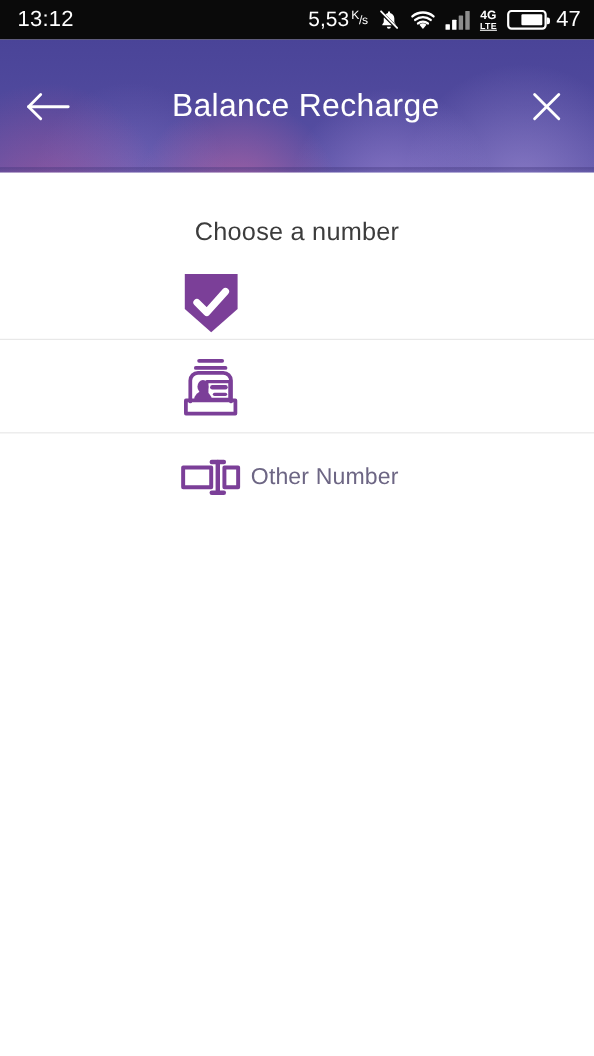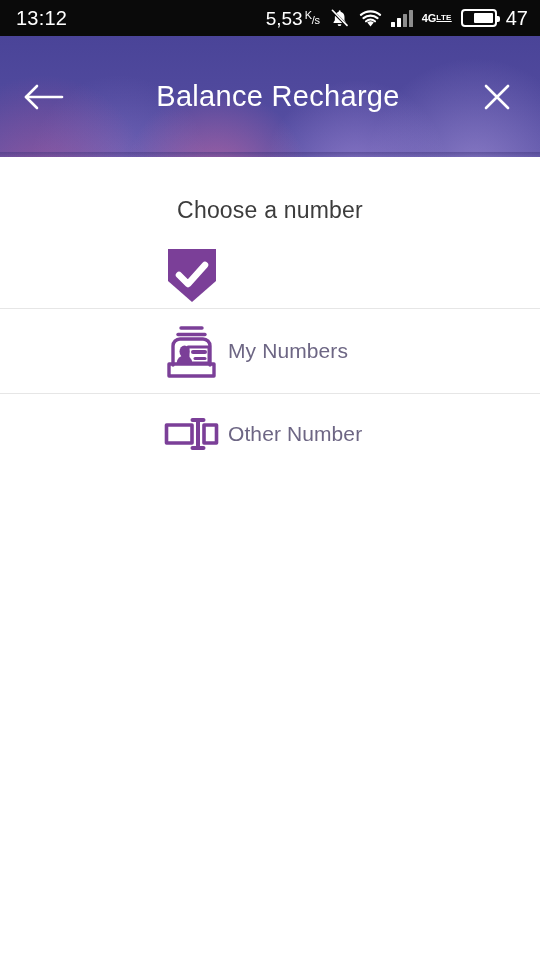--- a/index.html
+++ b/index.html
@@ -13,33 +13,33 @@
 
   
   .statusbar{
     position:absolute; top:0; left:0; width:540px; height:36px;
     background:#0a0a0a; color:#ffffff;
     display:flex; align-items:center; justify-content:space-between;
     padding:0 12px 0 16px;
   }
   .sb-clock{ font-size:20px; font-weight:400; letter-spacing:.2px; line-height:1; }
   .sb-right{ display:flex; align-items:center; gap:9px; }
-  .sb-speed{ display:flex; align-items:center; font-size:19px; line-height:1; }
+  .sb-speed{ display:flex; align-items:flex-start; font-size:19px; line-height:1; }
   .sb-speed .unit{ font-size:11px; margin-left:2px; letter-spacing:-.3px; }
   .sb-speed .unit sup{ font-size:11px; }
   .sb-icon{ display:block; }
 
   .sig{ display:flex; align-items:flex-end; gap:2px; height:17px; }
   .sig i{ display:block; width:4px; background:#fff; border-radius:.5px; }
   .sig i.b1{ height:5px; }
   .sig i.b2{ height:9px; }
   .sig i.b3{ height:13px; background:#8d8d8d; }
   .sig i.b4{ height:17px; background:#8d8d8d; }
 
-  .lte{ display:flex; align-items:center; line-height:1; }
+  .lte{ display:flex; flex-direction:column; align-items:center; line-height:1; }
   .lte .g{ font-size:11px; font-weight:bold; }
   .lte .l{ font-size:8px; font-weight:bold; letter-spacing:.3px;text-decoration:underline; }
 
   .batt{ position:relative; width:36px; height:18px; border:2px solid #fff; border-radius:4px; }
   .batt::after{ content:""; position:absolute; right:-5px; top:5px; width:3px; height:6px; background:#fff; border-radius:0 2px 2px 0; }
   .batt .fill{ position:absolute; right:2px; top:2px; bottom:2px; width:58%; background:#fff; border-radius:1px; }
   .sb-batt-pct{ font-size:20px; line-height:1; }
 
   
   .header{
@@ -189,23 +189,20 @@
           </g>
           <g fill="none" stroke="#7b3f98" stroke-width="3">
             <path d="M24 24 H45 V40 H24 Z" stroke-linejoin="round"></path>
           </g>
           <ellipse cx="20.5" cy="28.5" rx="5" ry="6" fill="#7b3f98"></ellipse>
           <path d="M12.5 40.5 a8 8 0 0 1 16 0 z" fill="#7b3f98"></path>
           <path d="M29 29 H41" stroke="#7b3f98" stroke-width="4" stroke-linecap="round"></path>
           <path d="M31 35.5 H41" stroke="#7b3f98" stroke-width="3" stroke-linecap="round"></path>
         </svg>
       </div>
-      <div class="opt-labels">
-        <div class="opt-label">My Numbers</div>
-      </div>
     </div>
 
     <div class="divider"></div>
 
     <div class="opt-row row-other">
       <div class="ico">
         <svg width="55" height="34" viewBox="0 0 55 34">
           <g stroke="#7b3f98" fill="none" stroke-width="3.6" stroke-linejoin="round">
             <path d="M2.5 8 H28 V26 H2.5 Z"></path>
             <path d="M40 8 H52.5 V26 H40 Z"></path>

